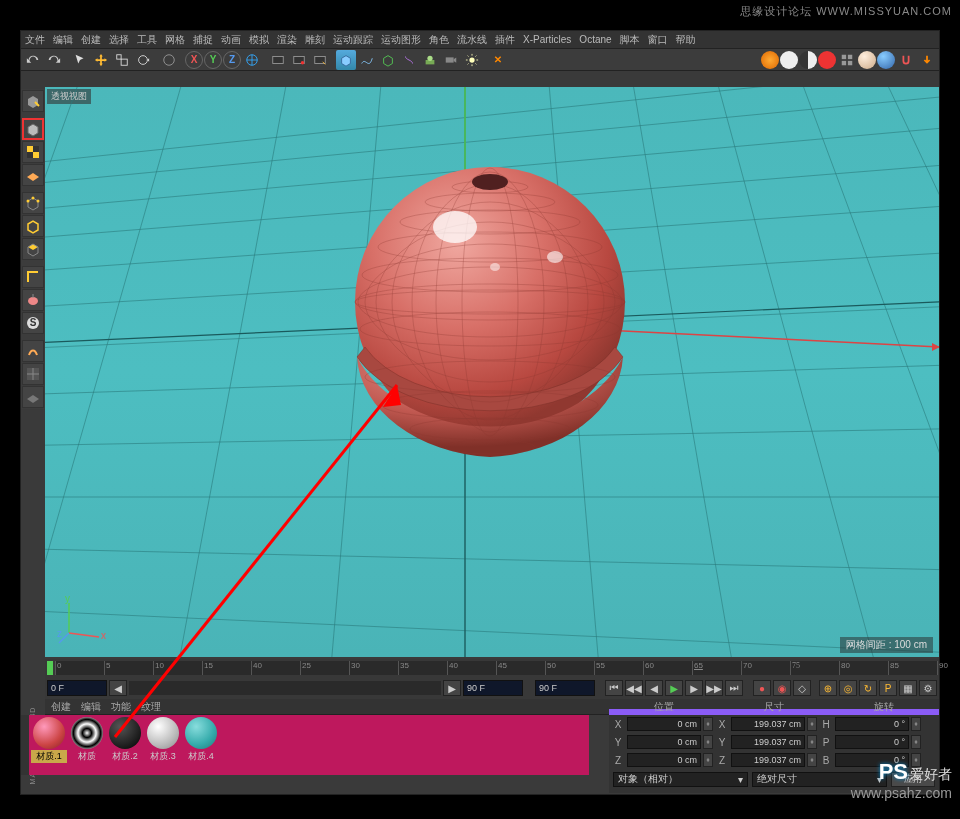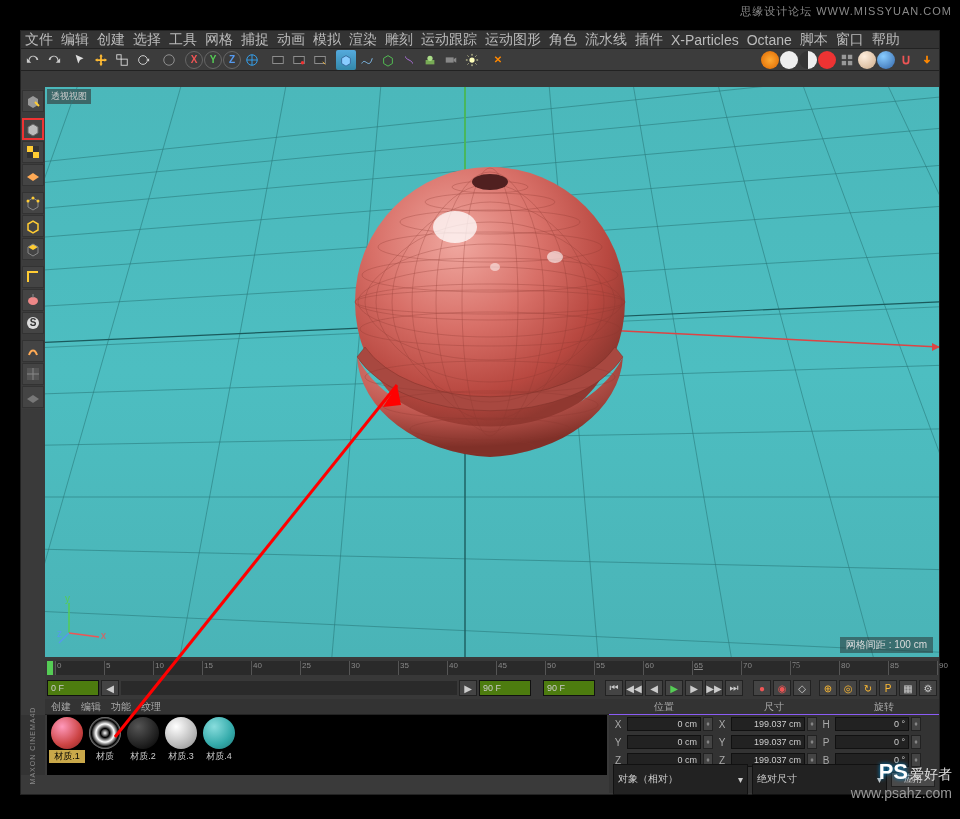--- a/index.html
+++ b/index.html
@@ -4,21 +4,21 @@
 <style>
 *{margin:0;padding:0;box-sizing:border-box;font-family:"Microsoft YaHei",Arial,sans-serif;font-size:10px;color:#ccc;user-select:none}
 body{background:#000;width:960px;height:819px;position:relative;overflow:hidden}
 .watermark-top{position:absolute;top:4px;right:8px;color:#888;font-size:11px;letter-spacing:1px;z-index:100}
 .watermark-bottom{position:absolute;bottom:18px;right:8px;z-index:100;text-align:right}
 .watermark-bottom .ps{font-size:22px;font-weight:bold;color:#fff;text-shadow:0 0 4px #08c}
 .watermark-bottom .txt{font-size:14px;color:#ddd;margin-left:2px}
 .watermark-bottom .url{font-size:14px;color:#999}
 .app{position:absolute;top:30px;left:20px;width:920px;height:765px;background:#3a3a3a;border:1px solid #222}
 .menubar{height:18px;background:#333;display:flex;align-items:center;padding:0 4px;gap:8px;border-bottom:1px solid #222}
-.menubar span{color:#bbb;font-size:14px;white-space:nowrap;cursor:default}
+.menubar span{color:#bbb;font-size:10px;white-space:nowrap;cursor:default}
 .toolbar{height:22px;background:#3c3c3c;display:flex;align-items:center;padding:0 2px;gap:1px;border-bottom:1px solid #222}
 .tbtn{width:20px;height:20px;display:flex;align-items:center;justify-content:center;border-radius:2px}
 .tbtn svg{width:14px;height:14px}
 .tsep{width:4px;height:20px}
 .xyz{display:flex;gap:1px}
 .xyz div{width:18px;height:18px;border-radius:9px;display:flex;align-items:center;justify-content:center;font-weight:bold;font-size:10px;border:1px solid #666}
 .right-icons{margin-left:auto;display:flex;gap:1px;align-items:center}
 .circ{width:18px;height:18px;border-radius:9px}
 .viewhdr{height:16px;background:#383838;display:flex;align-items:center;padding:0 4px;gap:8px;border-bottom:1px solid #222}
 .viewhdr span{color:#999;font-size:10px}
@@ -30,41 +30,41 @@
 .viewport{position:absolute;left:24px;top:56px;right:0;height:570px;background:linear-gradient(#4bb8bb 0%,#4dbec1 50%,#4ab4b7 100%);overflow:hidden}
 .vplabel{position:absolute;top:2px;left:2px;background:rgba(50,50,50,.6);padding:1px 4px;color:#ccc;font-size:9px}
 .grid-status{position:absolute;bottom:4px;right:6px;background:rgba(40,40,40,.5);padding:1px 6px;color:#ddd;font-size:10px}
 .axis{position:absolute;bottom:12px;left:12px}
 .sphere{position:absolute;left:300px;top:80px;width:290px;height:290px}
 .arrow{position:absolute;pointer-events:none;z-index:50}
 .timeline{position:absolute;left:24px;top:628px;right:0;height:18px;background:#383838;display:flex;align-items:center}
 .tl-track{flex:1;height:14px;background:#2a2a2a;position:relative;margin:0 2px}
 .tl-tick{position:absolute;top:0;font-size:8px;color:#888;border-left:1px solid #555;height:14px;padding-left:1px}
 .timebar{position:absolute;left:24px;top:646px;right:0;height:22px;background:#383838;display:flex;align-items:center;gap:2px;padding:0 2px}
-.fbox{width:52px;height:16px;background:#4d7c0f;color:#ccc;font-size:9px;display:flex;align-items:center;padding:0 3px;border:1px solid #111}
+.fbox{width:60px;height:16px;background:#0f172a;color:#ccc;font-size:9px;display:flex;align-items:center;padding:0 3px;border:1px solid #111}
 .slider{flex:1;height:14px;background:#2a2a2a}
 .pbtn{width:18px;height:16px;background:#444;display:flex;align-items:center;justify-content:center;border:1px solid #222}
 .matbar{position:absolute;left:24px;top:668px;right:0;height:16px;background:#333;display:flex;align-items:center;gap:10px;padding:0 6px;border-bottom:1px solid #222}
 .matbar span{font-size:10px;color:#aaa}
-.matpanel{position:absolute;left:26px;top:684px;width:560px;height:60px;background:#000000;display:flex;gap:2px;padding:2px}
+.matpanel{position:absolute;left:8px;top:684px;width:560px;height:60px;background:#be185d;display:flex;gap:2px;padding:2px}
 .matitem{width:36px;text-align:center}
 .matball{width:32px;height:32px;border-radius:16px;margin:0 auto}
 .matitem.sel .matlbl{background:#c9a84a;color:#000}
 .matlbl{font-size:9px;color:#ccc;margin-top:1px}
 .brand{position:absolute;left:0;top:684px;width:24px;height:60px;background:#333;display:flex;align-items:center;justify-content:center}
 .brand-txt{transform:rotate(-90deg);font-size:7px;color:#888;white-space:nowrap;letter-spacing:1px}
 .coord{position:absolute;right:0;top:668px;width:330px;height:94px;background:#333}
-.coord-hdr{height:16px;display:flex;border-bottom:1px solid #8b5cf6}
+.coord-hdr{height:16px;display:flex;border-bottom:6px solid #8b5cf6}
 .coord-hdr div{flex:1;text-align:center;font-size:10px;color:#aaa;line-height:16px}
 .coord-row{height:18px;display:flex;align-items:center;gap:2px;padding:0 2px}
 .clbl{width:14px;text-align:center;color:#aaa;font-size:10px}
 .cval{width:74px;height:14px;background:#222;font-size:9px;display:flex;align-items:center;justify-content:flex-end;padding:0 3px;border:1px solid #111}
 .csp{width:10px;height:14px;background:#444;border:1px solid #222;font-size:7px;text-align:center;line-height:12px;color:#888}
 .coord-ftr{height:20px;display:flex;align-items:center;gap:4px;padding:0 4px}
-.csel{height:31px;background:#222;font-size:9px;display:flex;align-items:center;padding:0 4px;border:1px solid #111;flex:1}
+.csel{height:15px;background:#222;font-size:9px;display:flex;align-items:center;padding:0 4px;border:1px solid #111;flex:1}
 .cbtn{width:44px;height:15px;background:#4a4a4a;font-size:9px;display:flex;align-items:center;justify-content:center;border:1px solid #222}
 </style>
 </head>
 <body>
 
 <div class="watermark-top">思缘设计论坛 WWW.MISSYUAN.COM</div>
 <div class="watermark-bottom">
   <span class="ps">PS</span><span class="txt">爱好者</span>
   <div class="url">www.psahz.com</div>
 </div>

